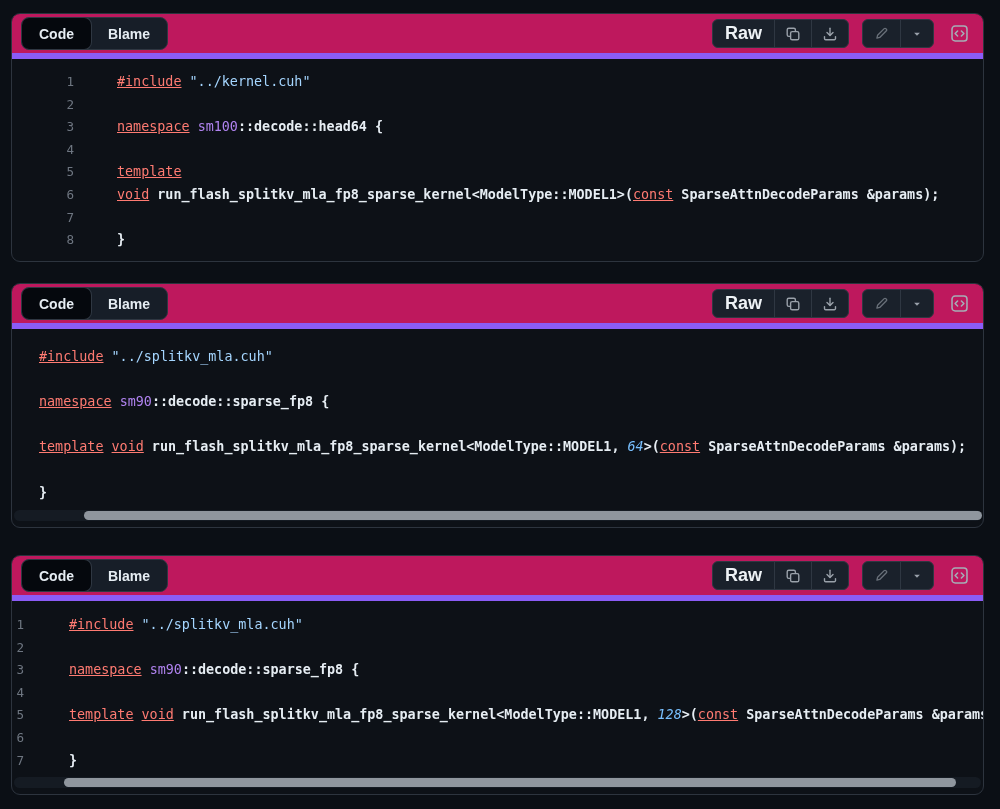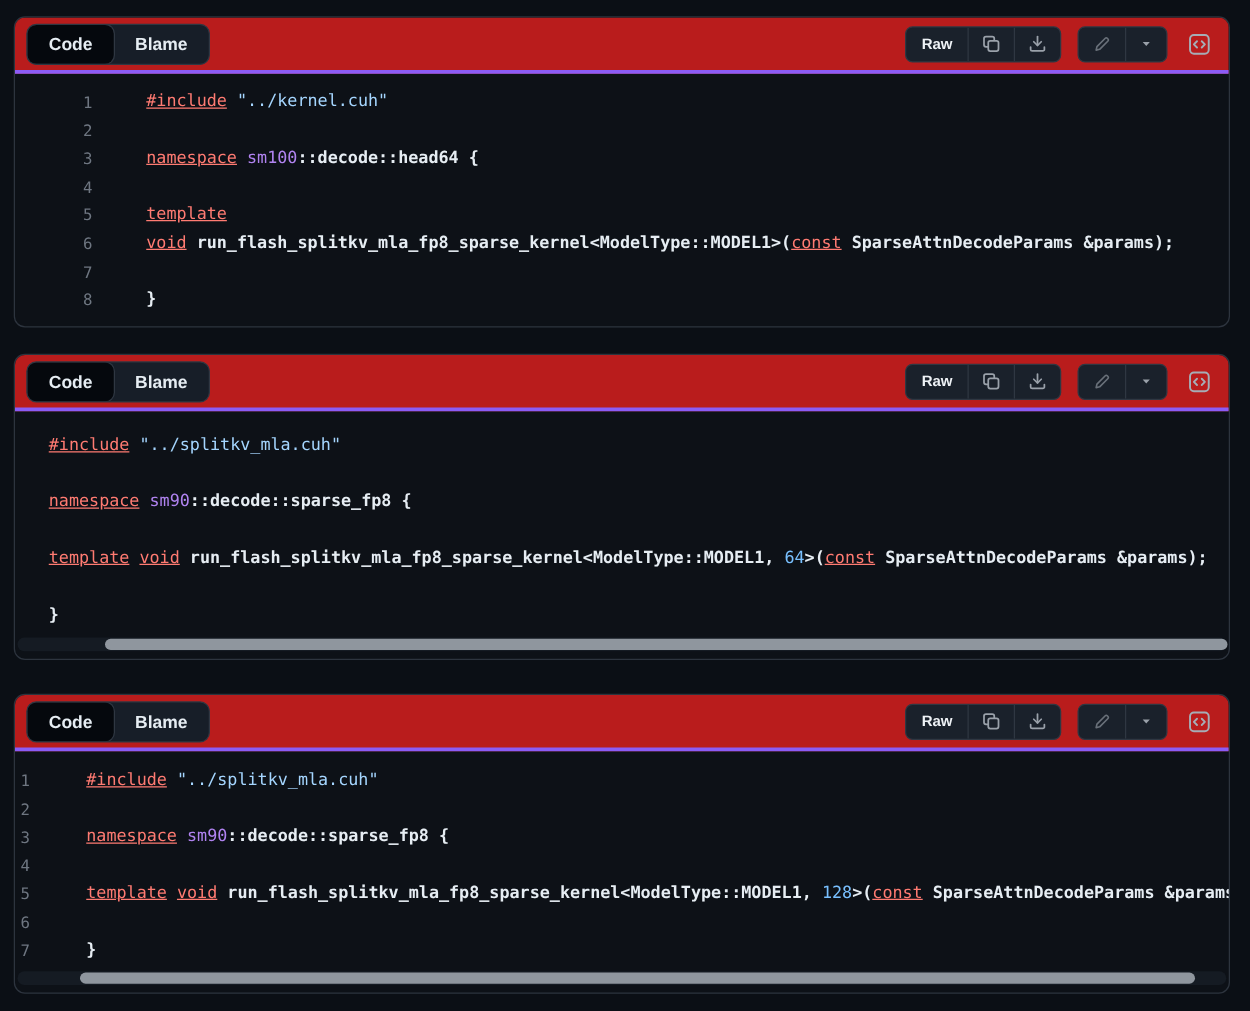--- a/index.html
+++ b/index.html
@@ -5,38 +5,38 @@
   * { margin:0; padding:0; box-sizing:border-box; }
   html,body { width:1000px; height:809px; background:#0b0f15; overflow:hidden;
     font-family:"Liberation Sans", sans-serif; }
 
   .panel { position:absolute; left:11px; width:973px; background:#0d1117;
     border:1px solid #2d343e; border-radius:9px; overflow:hidden; }
   .panel-1 { top:13px;  height:249px; }
   .panel-2 { top:283px; height:245px; }
   .panel-3 { top:555px; height:240px; }
 
-  .panel-header { height:45px; background:#b91c1c; border-bottom:3px solid #8b5cf6;
+  .panel-header { height:45px; background:#be185d; border-bottom:6px solid #8b5cf6;
     display:flex; align-items:center; justify-content:space-between; padding:0 12px 0 9px; }
 
   
   .seg { display:flex; align-items:stretch; height:33px; background:#171e28;
     border:1px solid #2f3742; border-radius:8px; overflow:hidden; }
   .seg-item { display:flex; align-items:center; padding:0 17px; font-size:14px;
     font-weight:600; color:#e6edf3; cursor:pointer; }
   .seg-item.active { background:#05080d; border-radius:7px; box-shadow:0 0 0 1px #2f3742; }
 
   
   .toolbar { display:flex; align-items:center; gap:13px; }
   .btn-group { display:flex; align-items:stretch; height:29px; background:#1a212b;
     border:1px solid #2f3742; border-radius:6px; overflow:hidden; }
   .btn-seg { display:flex; align-items:center; justify-content:center; padding:0 10px;
     color:#9aa1aa; cursor:pointer; }
   .btn-seg + .btn-seg { border-left:1px solid #2f3742; }
-  .btn-raw { font-size:12px; font-weight:600; color:#eef2f6; padding:0 12px; }
+  .btn-raw { font-size:18px; font-weight:600; color:#eef2f6; padding:0 12px; }
   .btn-seg svg { display:block; }
   .dim svg { opacity:.62; }
   .icon-btn { display:flex; align-items:center; justify-content:center;
     width:24px; height:24px; color:#a6adb6; cursor:pointer; background:none; border:none; }
 
   
   .code-wrap { position:relative; font-family:"DejaVu Sans Mono", monospace;
     font-size:13.4px; line-height:22.6px; color:#e6edf3; white-space:pre; }
   .panel-1 .code-wrap { padding-top:12px; }
   .panel-2 .code-wrap { padding-top:17px; }
@@ -45,21 +45,21 @@
   .ln { flex:none; text-align:right; color:#6e7681; font-size:12.6px; }
   .panel-1 .ln { width:62px; }
   .panel-1 .code-text { padding-left:43px; }
   .panel-3 .ln { width:12px; }
   .panel-3 .code-text { padding-left:45px; }
   .panel-2 .code-text { padding-left:27px; }
   .code-text { white-space:pre; }
 
   .tok-k { color:var(--c-keyword,#ff7b72);text-decoration:underline; }
   .tok-s { color:var(--c-string,#a5d6ff); }
-  .tok-n { color:var(--c-number,#79c0ff); }
+  .tok-n { color:var(--c-number,#79c0ff);font-style:italic; }
   .tok-e { color:var(--c-namespace,#b083f0); }
   .tok-p { color:var(--c-plain,#e6edf3);font-weight:bold; }
 
   
   .hscroll { position:absolute; left:2px; right:2px; bottom:6px; height:11px;
     background:#151b23; border-radius:6px; }
   .hthumb { position:absolute; top:1px; height:9px; background:#8f969e;
     border-radius:5px; cursor:grab; }
 </style>
 </head>

